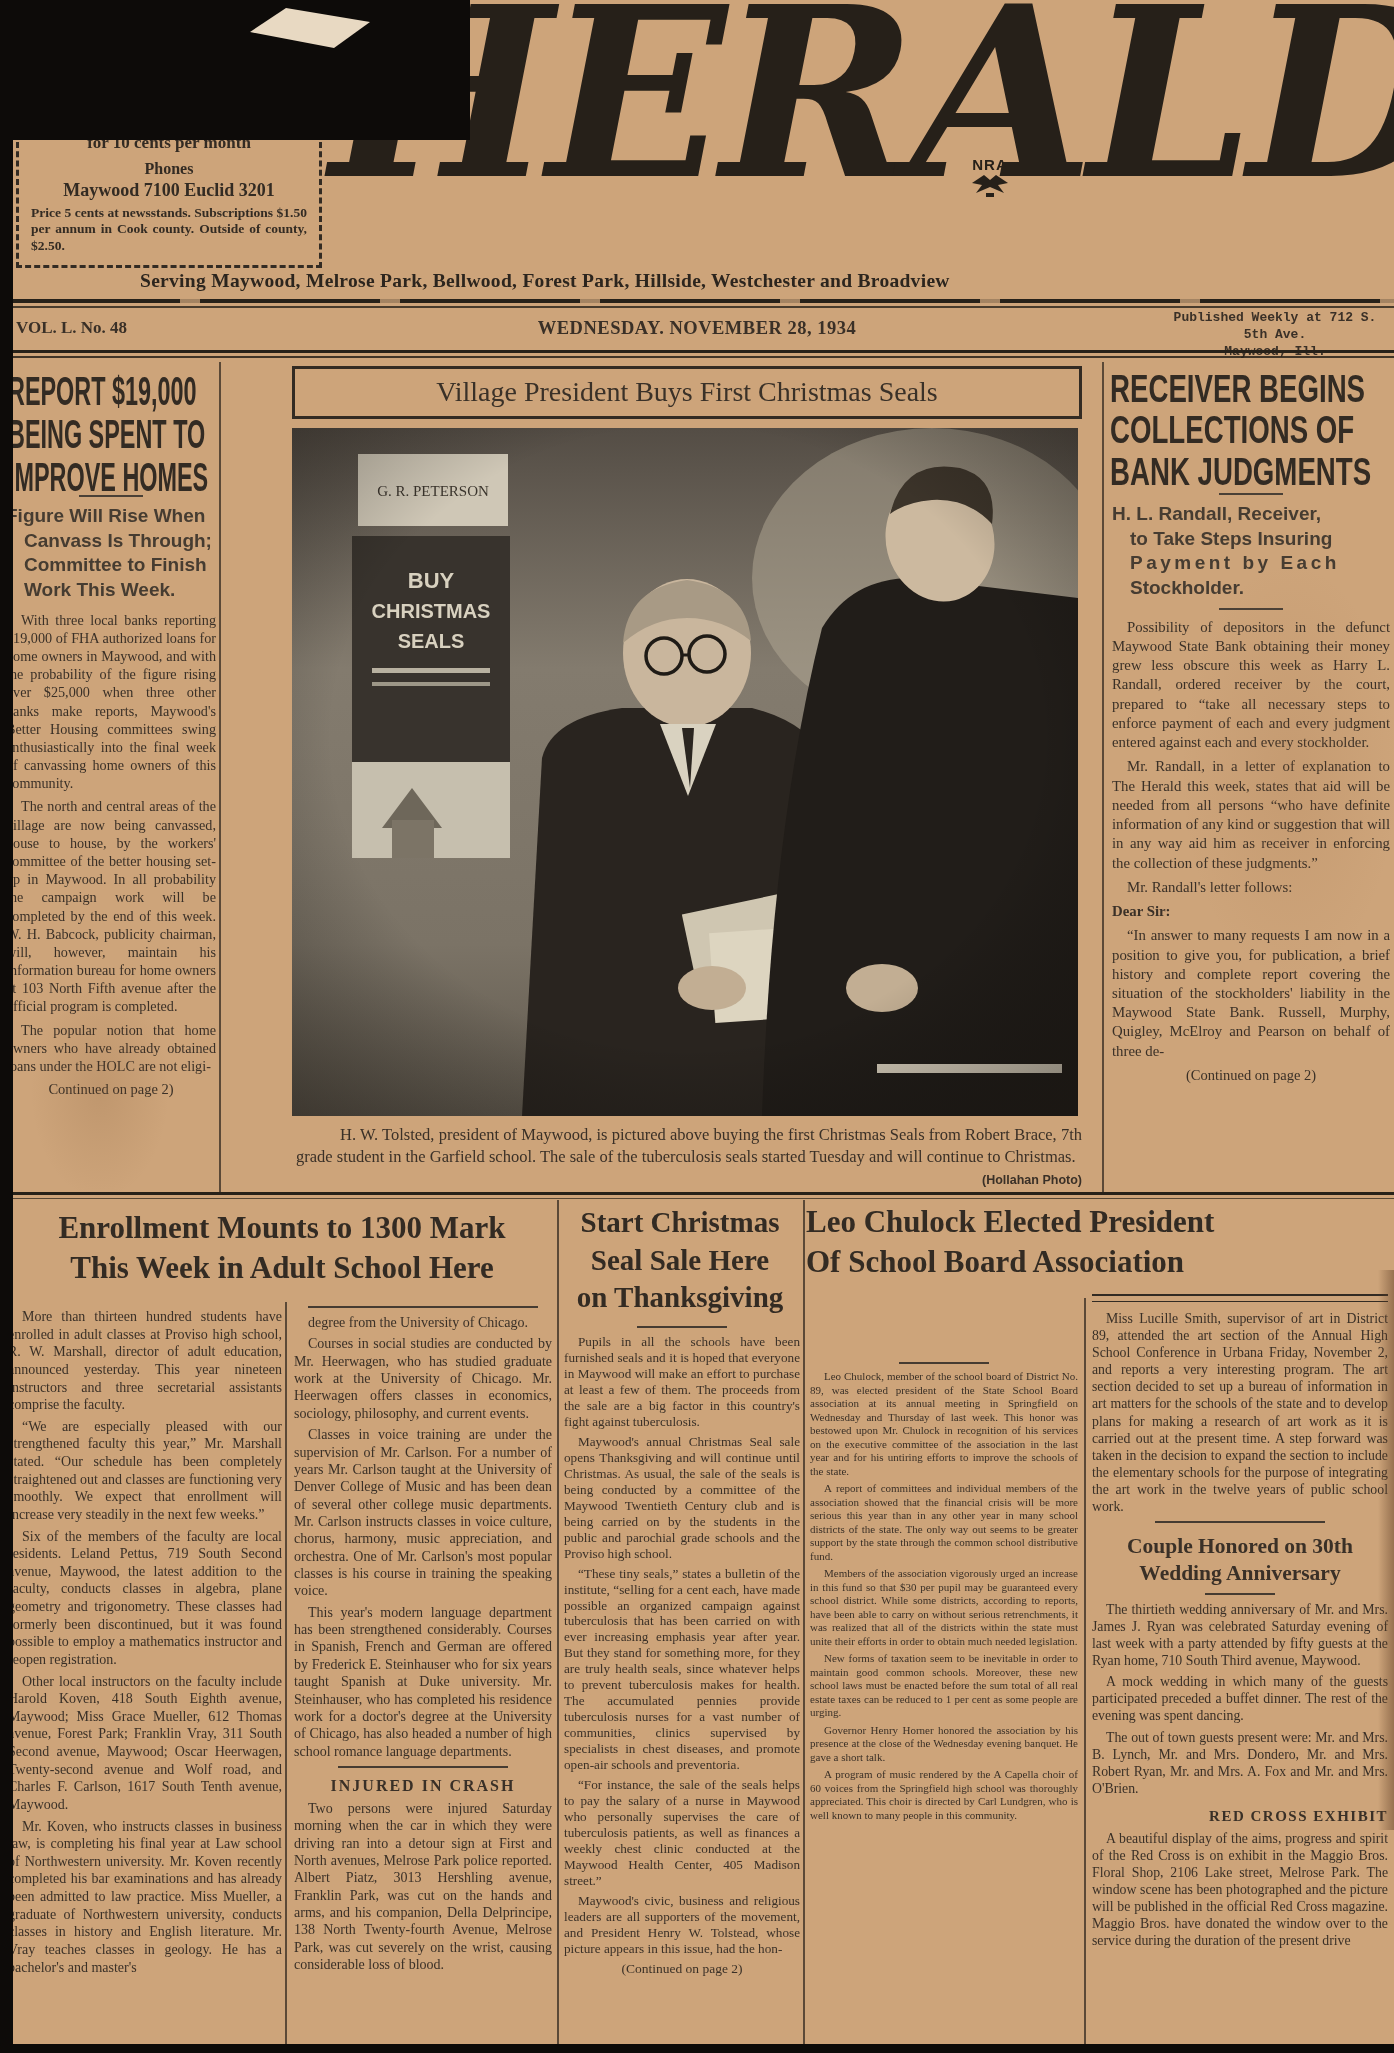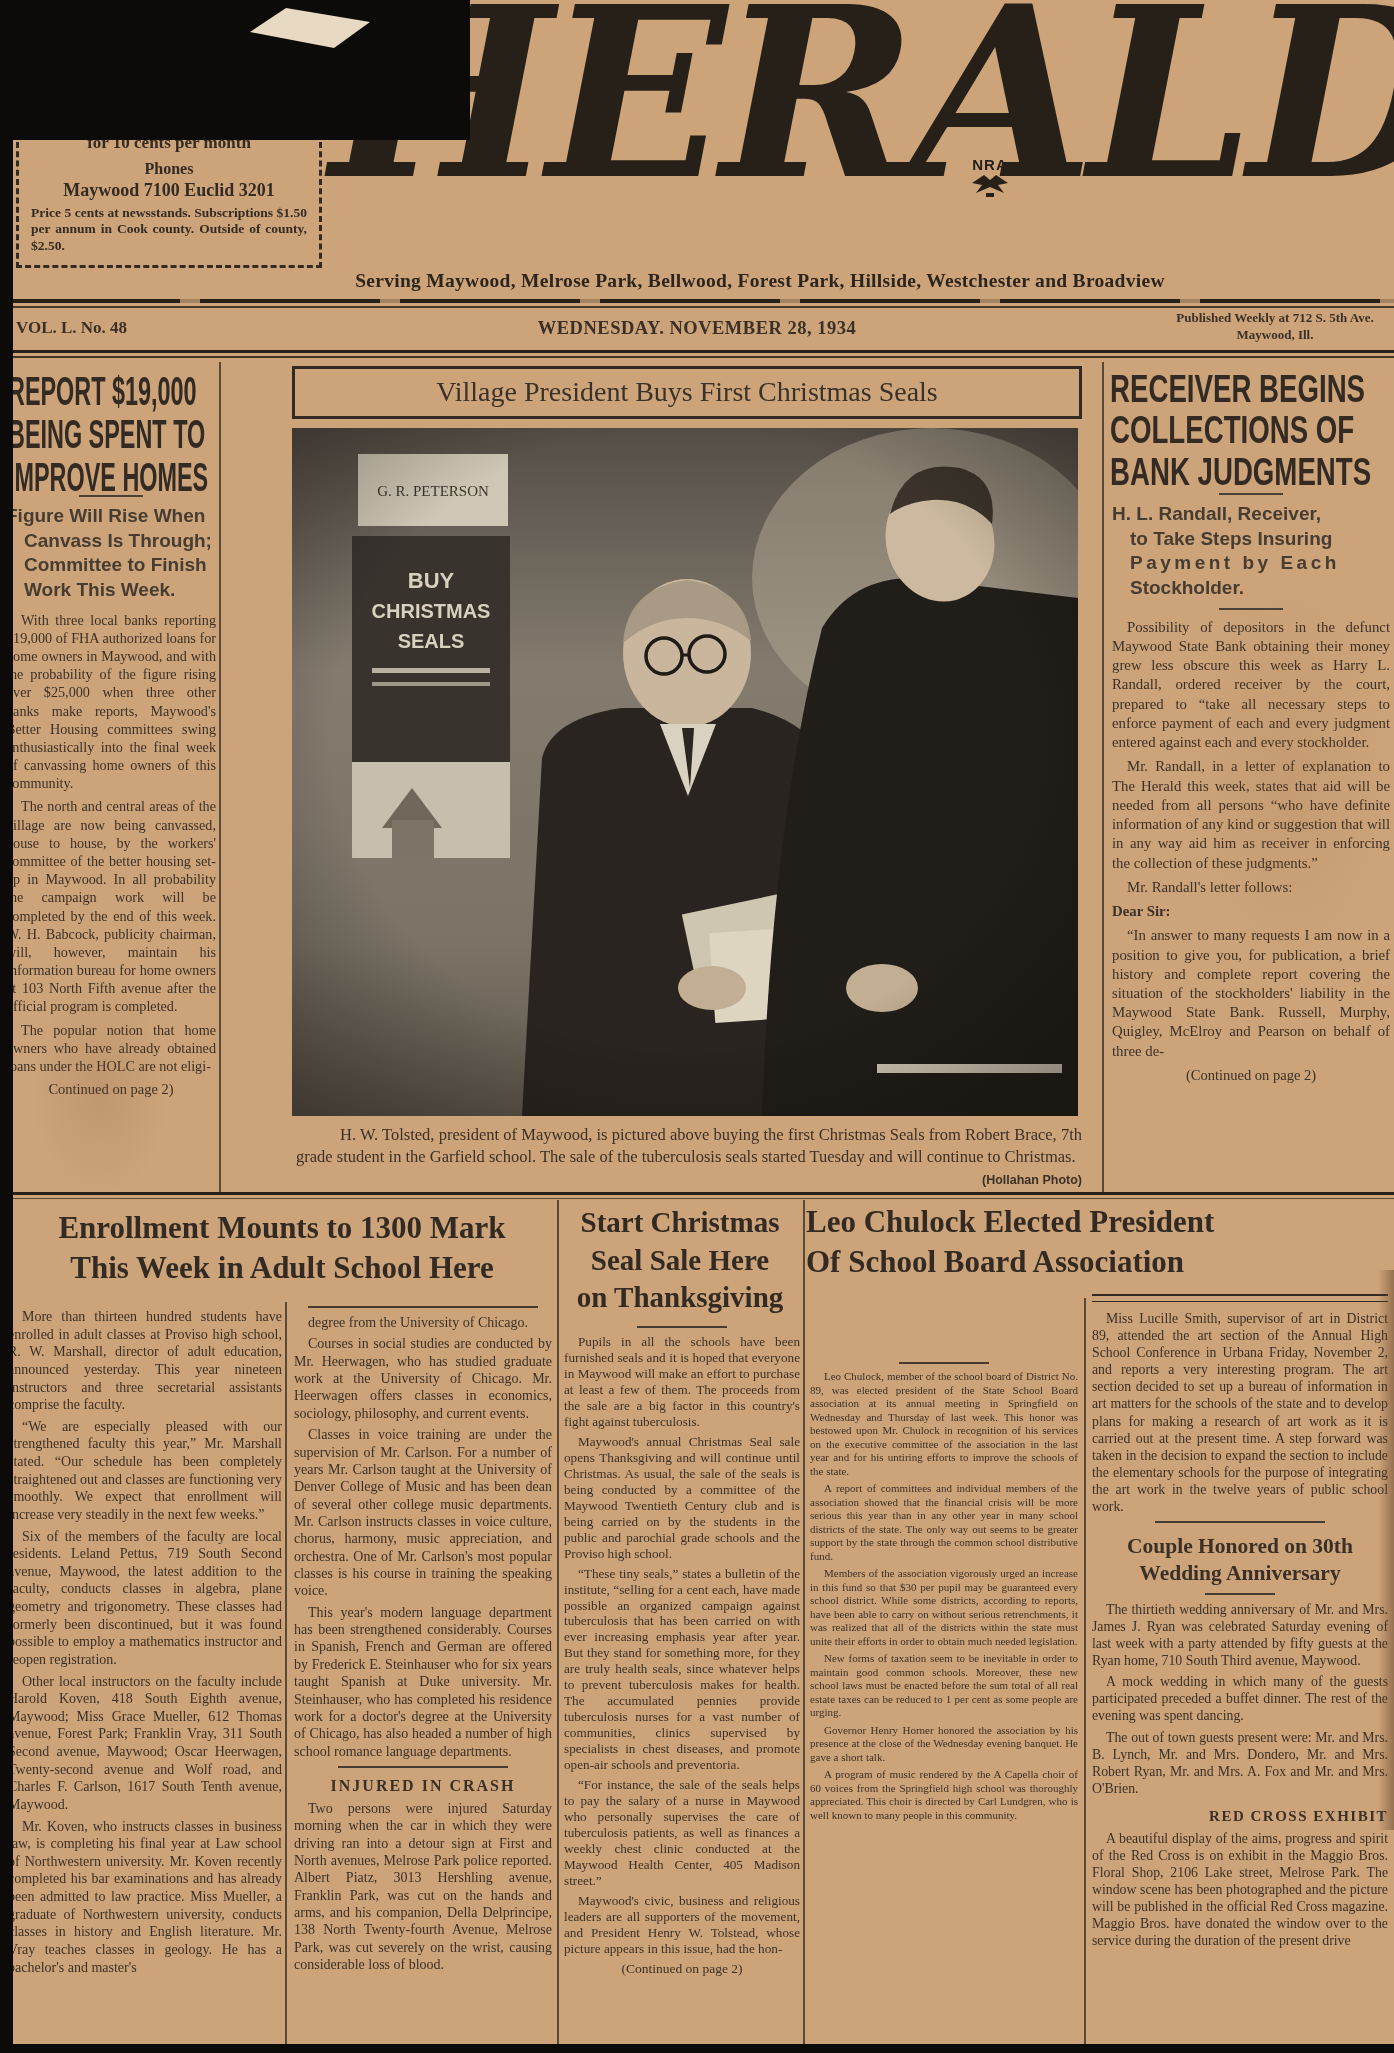--- a/index.html
+++ b/index.html
@@ -31,29 +31,29 @@
   .delivery-box{position:absolute;left:16px;top:96px;width:288px;border:3px dashed #332b23;
     padding:12px 6px 10px;text-align:center;font-weight:bold;color:#332b23;}
   .db-line{font-size:17px;line-height:1.25;}
   .db-phones{font-size:16px;margin-top:6px;}
   .db-numbers{font-size:18px;margin-top:2px;}
   .db-price{font-size:13.5px;font-weight:bold;margin-top:4px;line-height:1.25;text-align:justify;padding:0 6px;}
 
   .nra-badge{position:absolute;left:962px;top:156px;width:56px;text-align:center;color:#262019;}
   .nra-text{font-family:"Liberation Sans",sans-serif;font-weight:bold;font-size:15px;letter-spacing:1px;}
 
-  .serving-line{position:absolute;left:140px;top:270px;width:1240px;text-align:center;
+  .serving-line{position:absolute;left:140px;top:270px;width:1240px;text-align:left;
     font-weight:bold;font-size:19.5px;letter-spacing:.3px;color:#2c251e;}
 
   .hrule{position:absolute;left:0;width:100%;background:#272119;}
   .hrule.broken{background:repeating-linear-gradient(90deg,#272119 0 180px, rgba(39,33,25,.25) 180px 200px);}
 
   .vol-no{position:absolute;left:16px;top:318px;font-weight:bold;font-size:17px;}
   .date-line{position:absolute;left:0;top:318px;width:100%;text-align:center;font-weight:bold;font-size:18.5px;letter-spacing:.5px;}
-  .published{position:absolute;right:4px;top:310px;width:230px;text-align:center;font-weight:bold;font-size:13px;line-height:1.3;}
+  .published{position:absolute;right:4px;top:310px;width:230px;text-align:center;font-weight:bold;font-size:13px;line-height:1.3;font-family:Liberation Mono, monospace;}
 
   .vrule{position:absolute;width:2px;background:rgba(52,43,34,.75);}
 
   
   .gothic{font-family:"Liberation Sans",sans-serif;font-weight:bold;color:#332b23;
     transform-origin:0 0;line-height:1.07;}
   .hl-left{position:absolute;left:8px;top:370px;width:320px;font-size:36px;transform:scale(.65,1.12);}
   .hl-right{position:absolute;left:1110px;top:368px;width:360px;font-size:35px;transform:scale(.79,1.1);}
 
   .deck{font-family:"Liberation Sans",sans-serif;font-weight:bold;color:#463c31;font-size:19px;line-height:1.3;}

